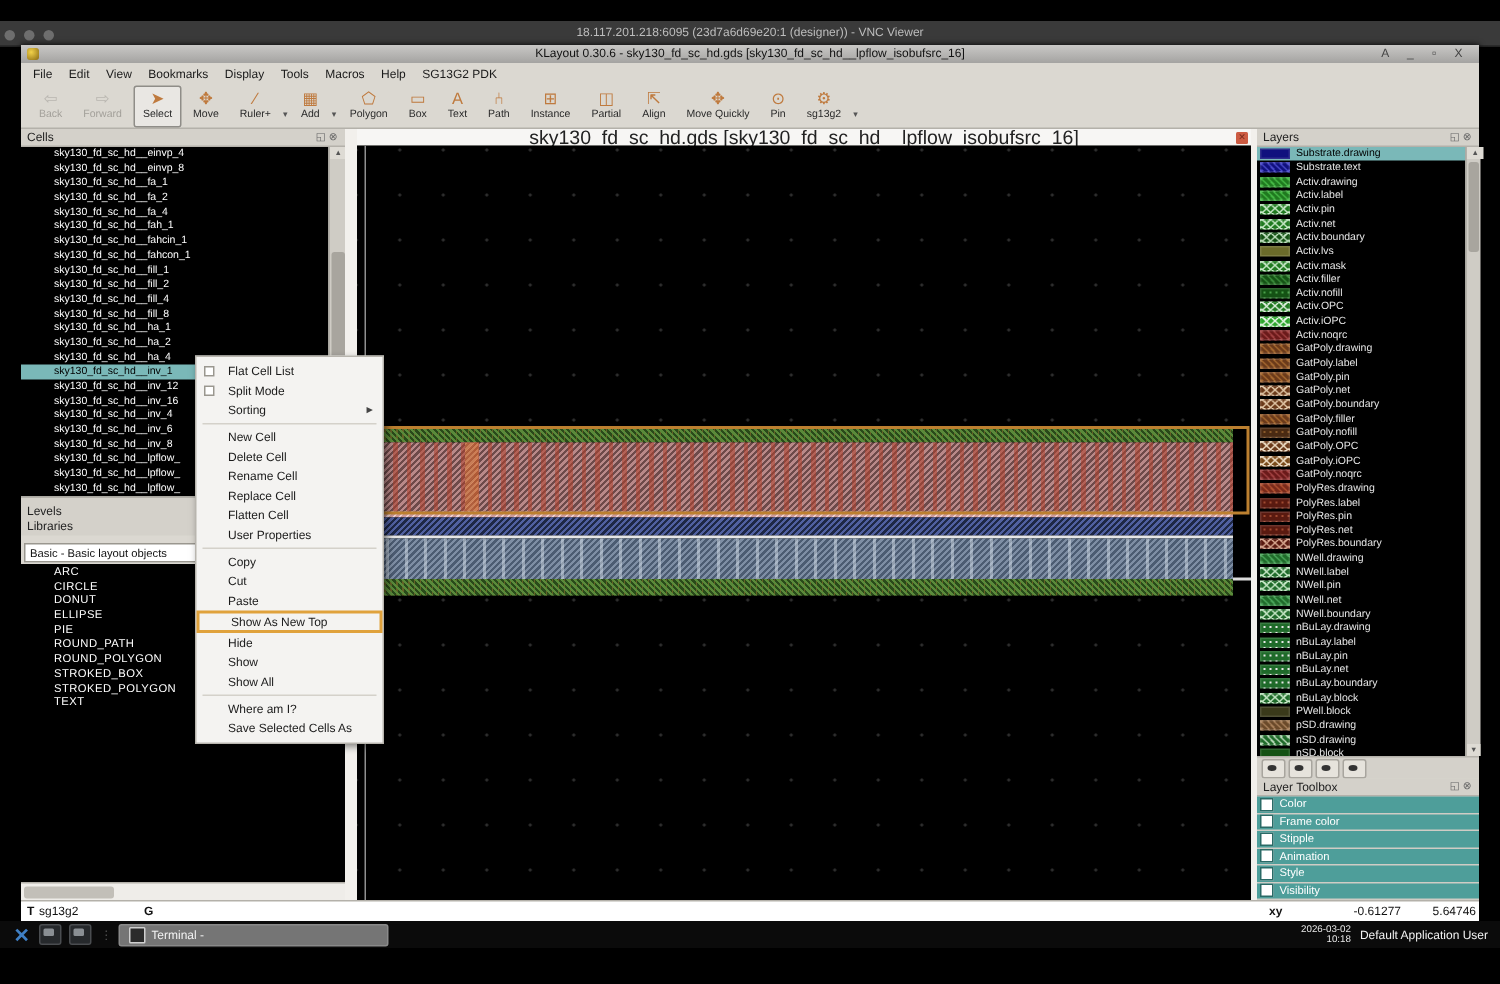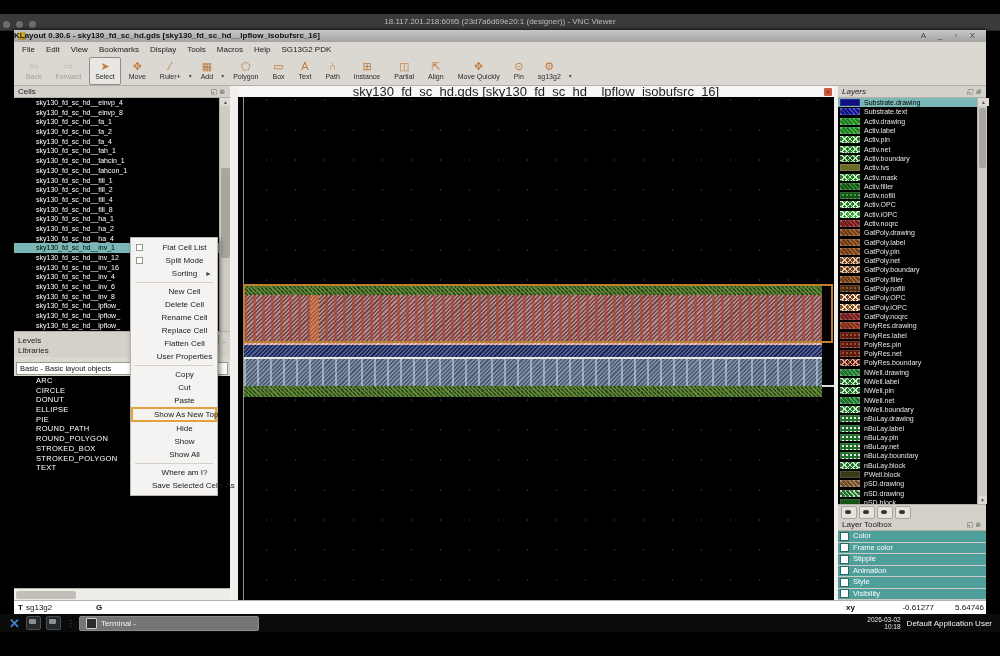--- a/index.html
+++ b/index.html
@@ -6,21 +6,21 @@
   body{width:1000px;height:656px;position:relative;overflow:hidden;
        font-family:"Liberation Sans",sans-serif;-webkit-font-smoothing:antialiased;}
   .abs{position:absolute;}
   
   #vnc-bar{left:0;top:14px;width:1000px;height:16px;background:#3a3a3a;border-bottom:1px solid #2a2a2a;}
   .vnc-dot{width:7px;height:7px;border-radius:50%;background:#6e6e6e;display:inline-block;margin:4px 3px 0 3px;}
   #vnc-title{width:100%;text-align:center;color:#bdbdbd;font-size:8px;line-height:16px;top:0;left:0;}
   
   #win{left:14px;top:30px;width:972px;height:584px;background:#dbd8d1;box-shadow:0 0 4px #000;}
   #titlebar{left:0;top:0;width:100%;height:12px;background:linear-gradient(#c9c8c6,#a4a3a1);}
-  #win-title{width:100%;text-align:left;font-size:8px;font-weight:bold;color:#111;line-height:12px;top:0;left:0;}
+  #win-title{width:100%;text-align:center;font-size:8px;font-weight:normal;color:#111;line-height:12px;top:0;left:0;}
   #win-icon{left:4px;top:2px;width:8px;height:8px;border-radius:2px;background:radial-gradient(circle at 35% 35%,#f2d24a,#8a6a12);}
   #win-controls{right:6px;top:0;font-size:8px;color:#444;line-height:12px;letter-spacing:5px;}
   
   #menubar{left:0;top:12px;width:100%;height:14px;background:#dbd8d1;display:flex;align-items:center;padding-left:8px;box-sizing:border-box;}
   .menu-item{font-size:8px;color:#1a1a1a;margin-right:11px;white-space:nowrap;}
   
   #toolbar{left:0;top:26px;width:100%;height:30px;background:#dbd8d1;border-bottom:1px solid #b4b1aa;display:flex;align-items:center;padding-left:6px;box-sizing:border-box;}
   .tb-btn{display:flex;flex-direction:column;align-items:center;justify-content:center;height:26px;padding:0 5px;margin-right:2px;border:1px solid transparent;border-radius:2px;}
   .tb-btn.active{border-color:#8f8d88;background:#e9e7e3;}
   .tb-icon{font-size:11px;line-height:11px;color:#bf7a3e;}
@@ -77,21 +77,21 @@
     background-image:repeating-linear-gradient(135deg,#5060a0 0 1.5px,transparent 1.5px 3px);}
   #band-white{top:72px;height:2px;background:#e6e6e6;}
   #band-bluegray{top:74px;height:27px;background-color:#4c5c72;
     background-image:repeating-linear-gradient(90deg,rgba(215,225,235,.5) 0 2px,transparent 2px 13px),repeating-linear-gradient(135deg,#7e8ea4 0 1.5px,transparent 1.5px 3px);}
   #band-green-bot{top:101px;height:11px;background-color:#2a4a1a;
     background-image:repeating-linear-gradient(45deg,#5a8a3a 0 1.5px,transparent 1.5px 3px),repeating-linear-gradient(90deg,rgba(205,140,60,.35) 0 1px,transparent 1px 4px);}
   #sel-rect{left:5px;top:187px;width:590px;height:59px;border:2px solid #bc8030;box-sizing:border-box;}
   #white-tail{left:584px;top:288px;width:12px;height:2px;background:#dcdcdc;}
   
   #layers-panel{left:824px;top:56px;width:148px;height:514px;}
-  #layers-hdr{left:0;top:0;width:148px;height:12px;font-style:italic;}
+  #layers-hdr{left:0;top:0;width:148px;height:12px;}
   #layers-list{left:0;top:12px;width:139px;height:406px;background:#000;overflow:hidden;}
   .layer-row{height:9.3px;display:flex;align-items:center;padding-left:2px;}
   .layer-row.selected{background:#7ab8b8;}
   .layer-row.selected .layer-name{color:#000;}
   .layer-swatch{width:20px;height:7px;margin-right:4px;flex:none;border:1px solid rgba(255,255,255,.12);box-sizing:border-box;}
   .layer-name{font-size:7px;color:#e6e6e6;white-space:nowrap;line-height:9px;}
   #layers-scroll{left:139px;top:12px;width:9px;height:406px;}
   #eye-row{left:0;top:418px;width:148px;height:15px;background:#d4d1ca;border-top:1px solid #b4b1aa;display:flex;align-items:center;padding-left:3px;box-sizing:border-box;}
   .eye-btn{width:14px;height:11px;background:#e6e3dc;border:1px solid #a8a59e;border-radius:2px;margin-right:2px;position:relative;}
   .eye-btn::after{content:"";position:absolute;left:3px;top:3px;width:6px;height:4px;border-radius:50%;background:#333;}
@@ -116,21 +116,21 @@
   #task-sep{color:#555;font-size:8px;margin:0 4px 0 1px;}
   .task-btn{height:15px;display:flex;align-items:center;border-radius:2px;padding:0 6px;margin-right:2px;box-sizing:border-box;}
   #task-klayout{width:218px;background:linear-gradient(90deg,#413a80,#2e7d74);border:1px solid #5a5aa0;}
   #task-terminal{width:180px;background:#757575;border:1px solid #8a8a8a;}
   .task-icon{width:9px;height:9px;border-radius:50%;background:radial-gradient(circle at 35% 35%,#f2d24a,#8a6a12);margin-right:4px;flex:none;}
   .task-icon.term{border-radius:1px;background:#2b2b2b;border:1px solid #cfcfcf;}
   .task-label{font-size:8px;color:#f2f2f2;white-space:nowrap;overflow:hidden;}
   #clock{margin-left:auto;text-align:right;color:#e8e8e8;font-size:6.5px;line-height:7px;}
   #user-label{color:#f2f2f2;font-size:8px;margin:0 8px 0 6px;white-space:nowrap;}
   
-  #ctx-menu{left:130px;top:237px;width:88px;background:#f4f3f1;border:1px solid #b8b5ae;box-shadow:2px 2px 5px rgba(0,0,0,.5);padding:3px 0;box-sizing:border-box;z-index:50;text-align:center;}
+  #ctx-menu{left:130px;top:237px;width:126px;background:#f4f3f1;border:1px solid #b8b5ae;box-shadow:2px 2px 5px rgba(0,0,0,.5);padding:3px 0;box-sizing:border-box;z-index:50;}
   .ctx-item{position:relative;height:13px;line-height:13px;font-size:8px;color:#1a1a1a;padding-left:21px;white-space:nowrap;box-sizing:border-box;}
   .ctx-item .chk{position:absolute;left:5px;top:3px;width:7px;height:7px;background:#fff;border:1px solid #9a978f;box-sizing:border-box;}
   .ctx-item .sub{position:absolute;right:5px;top:0;font-size:7px;color:#444;}
   .ctx-item.highlight{border:2px solid #e0a23c;height:15px;line-height:11px;padding-top:0;}
   .ctx-sep{height:1px;background:#d4d1ca;margin:2px 4px;}
 </style>
 </head>
 <body>
 
 <div class="abs" id="vnc-bar">

